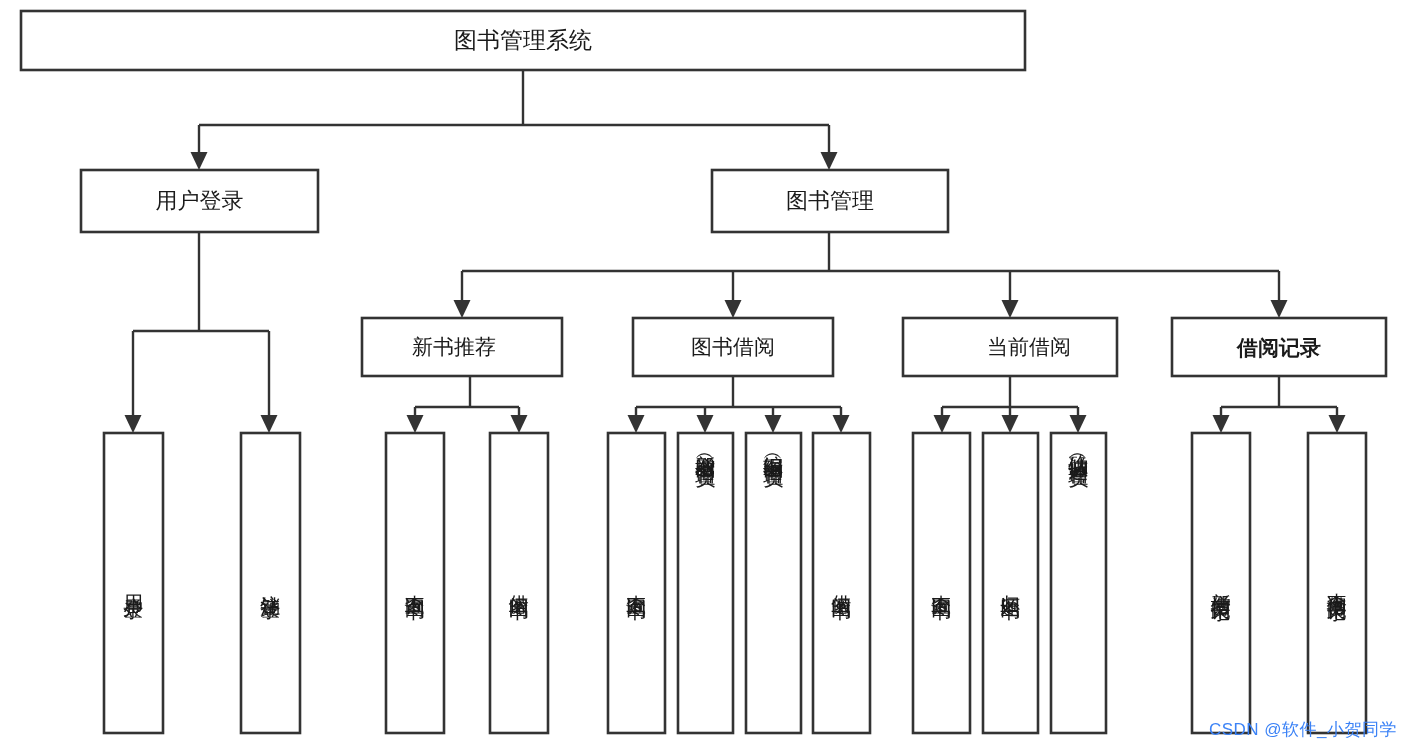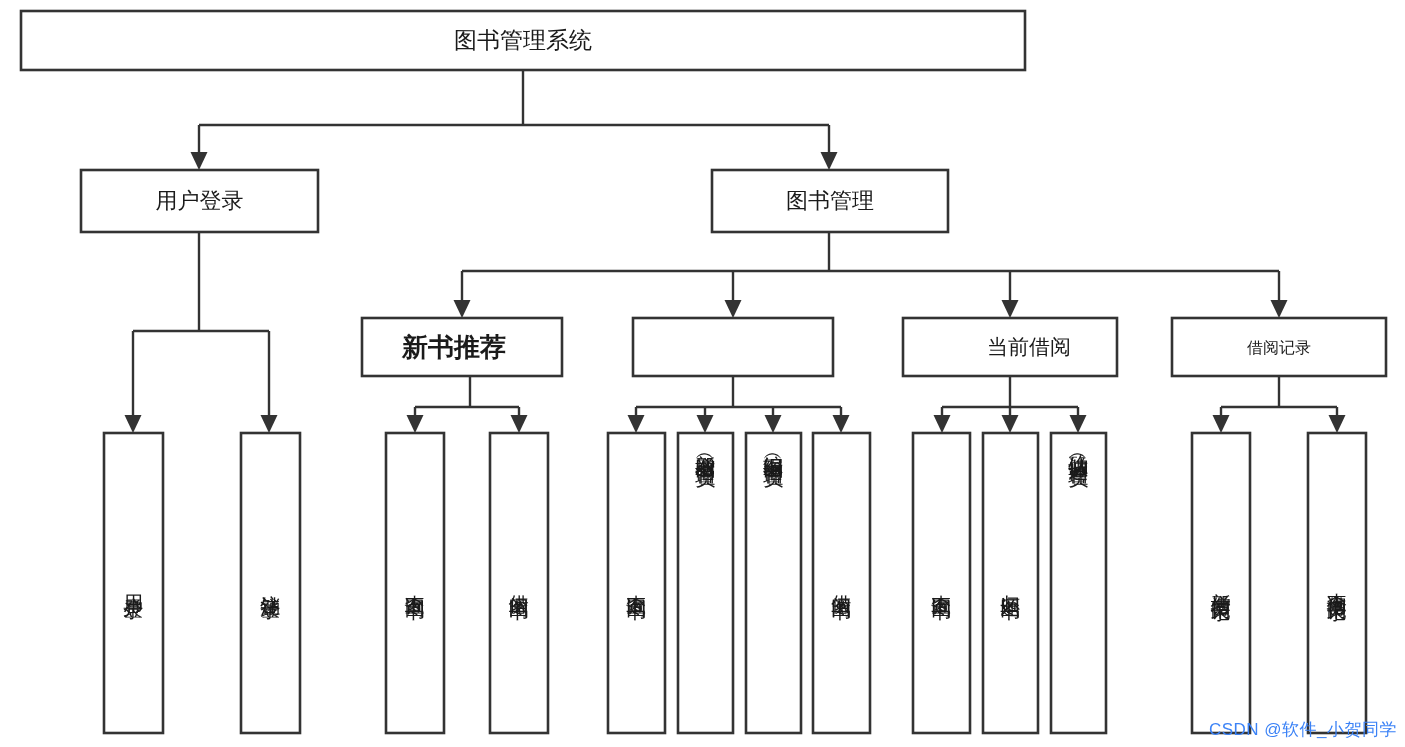--- a/index.html
+++ b/index.html
@@ -193,23 +193,24 @@
 
     <rect class="node-box" x="1192" y="433" width="58" height="300"></rect>
     <rect class="node-box" x="1308" y="433" width="58" height="300"></rect>
   </svg>
 
   <div class="hlabel-wrap" style="left:21px; top:11px; width:1004px; height:59px; font-size:23px;">图书管理系统</div>
 
   <div class="hlabel-wrap" style="left:81px; top:170px; width:237px; height:62px; font-size:22px;">用户登录</div>
   <div class="hlabel-wrap" style="left:712px; top:170px; width:236px; height:62px; font-size:22px;border-radius:22px;">图书管理</div>
 
-  <div class="hlabel-wrap" style="left:362px; top:318px; width:184px; height:58px; font-size:26px;font-weight:bold;">新书推荐</div>
+  <div class="hlabel-wrap" style="left:362px; top:318px; width:184px; height:58px; font-size:21px;">新书推荐</div>
+  <div class="hlabel-wrap" style="left:633px; top:318px; width:200px; height:58px; font-size:21px;">图书借阅</div>
   <div class="hlabel-wrap" style="left:903px; top:318px; width:252px; height:58px; font-size:21px;">当前借阅</div>
-  <div class="hlabel-wrap" style="left:1172px; top:318px; width:214px; height:60px; font-size:16px;">借阅记录</div>
+  <div class="hlabel-wrap" style="left:1172px; top:318px; width:214px; height:60px; font-size:21px;font-weight:bold;">借阅记录</div>
 
   <div class="vlabel-wrap" style="left:104px; top:433px; width:59px; height:300px;">用户登录</div>
   <div class="vlabel-wrap" style="left:241px; top:433px; width:59px; height:300px;">注销登录</div>
 
   <div class="vlabel-wrap" style="left:386px; top:433px; width:58px; height:300px;">查询图书</div>
   <div class="vlabel-wrap" style="left:490px; top:433px; width:58px; height:300px;">借阅图书</div>
 
   <div class="vlabel-wrap" style="left:608px; top:433px; width:57px; height:300px;">查询图书</div>
   <div class="vlabel-wrap" style="left:678px; top:433px; width:55px; height:300px; justify-content:flex-start; padding-top:6px; box-sizing:border-box;">新增图书（管理员）</div>
   <div class="vlabel-wrap" style="left:746px; top:433px; width:55px; height:300px; justify-content:flex-start; padding-top:6px; box-sizing:border-box;">编辑图书（管理员）</div>

